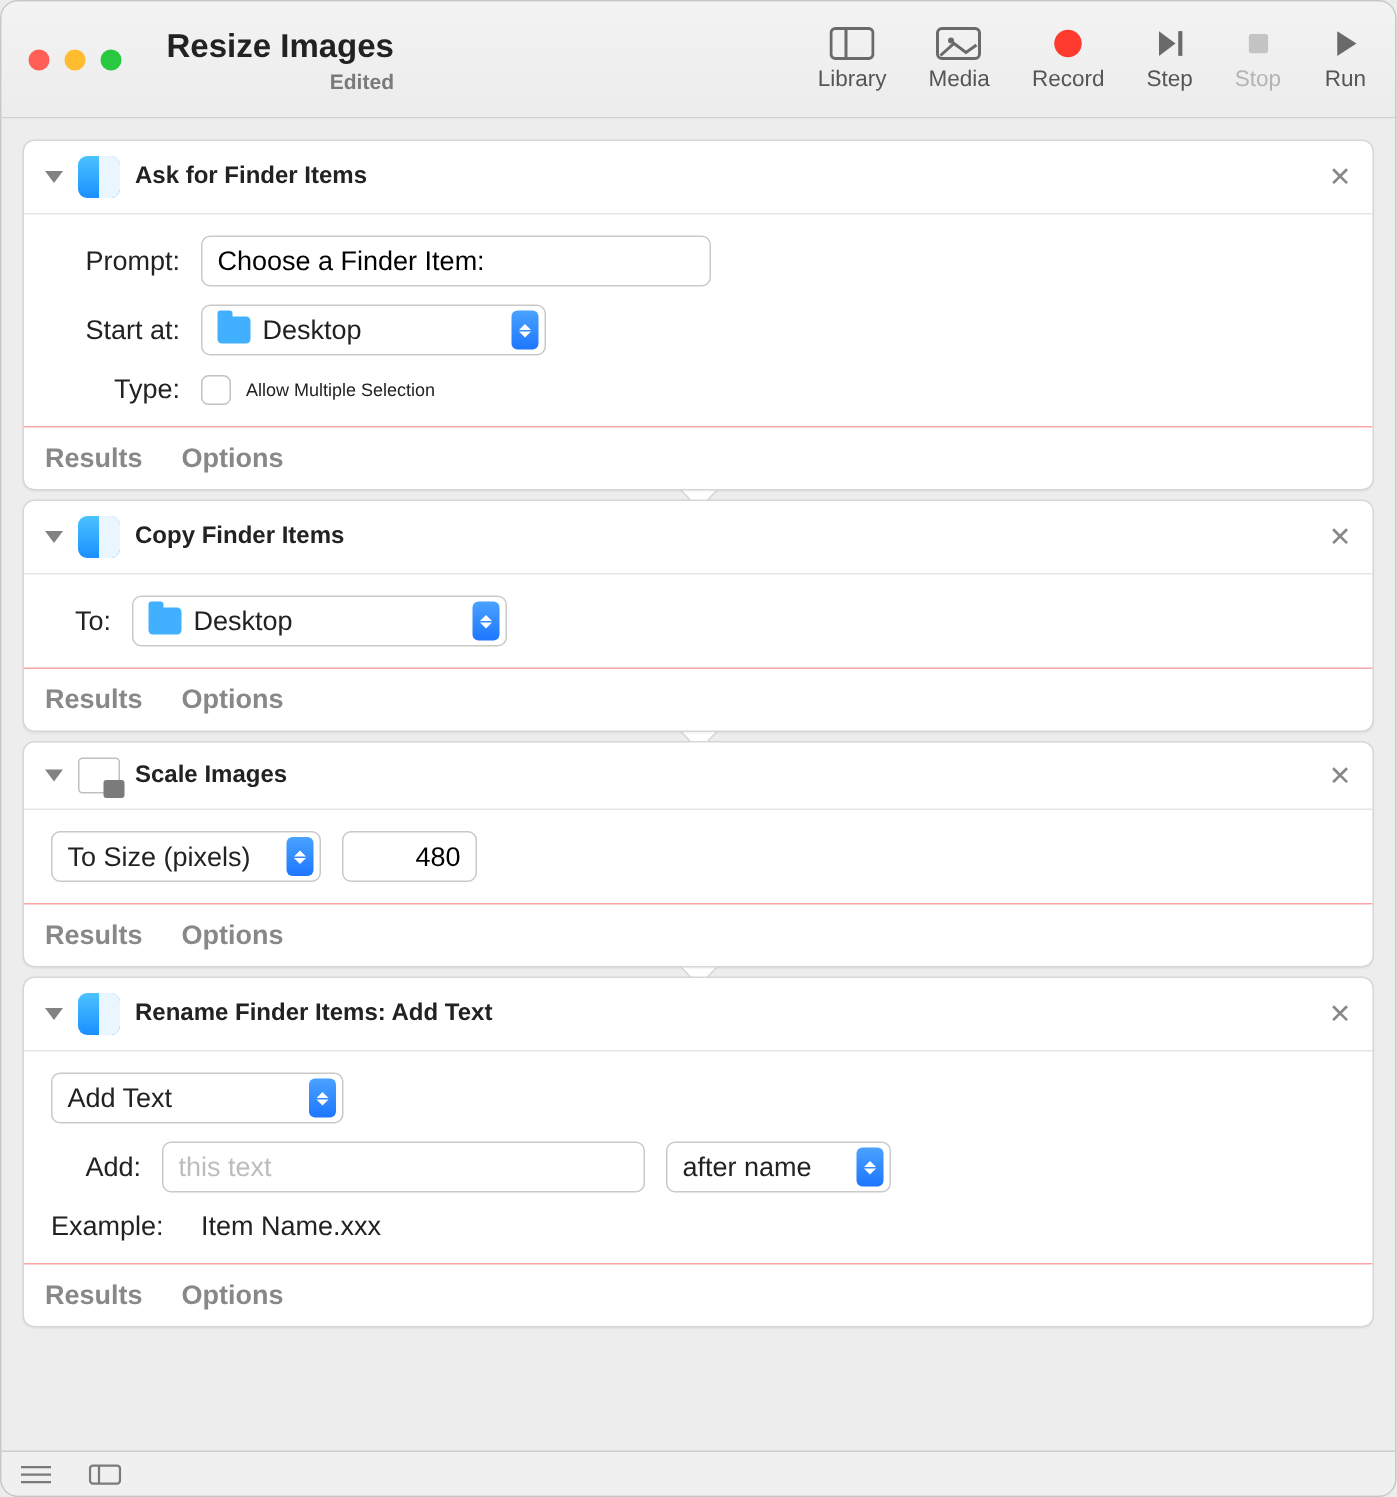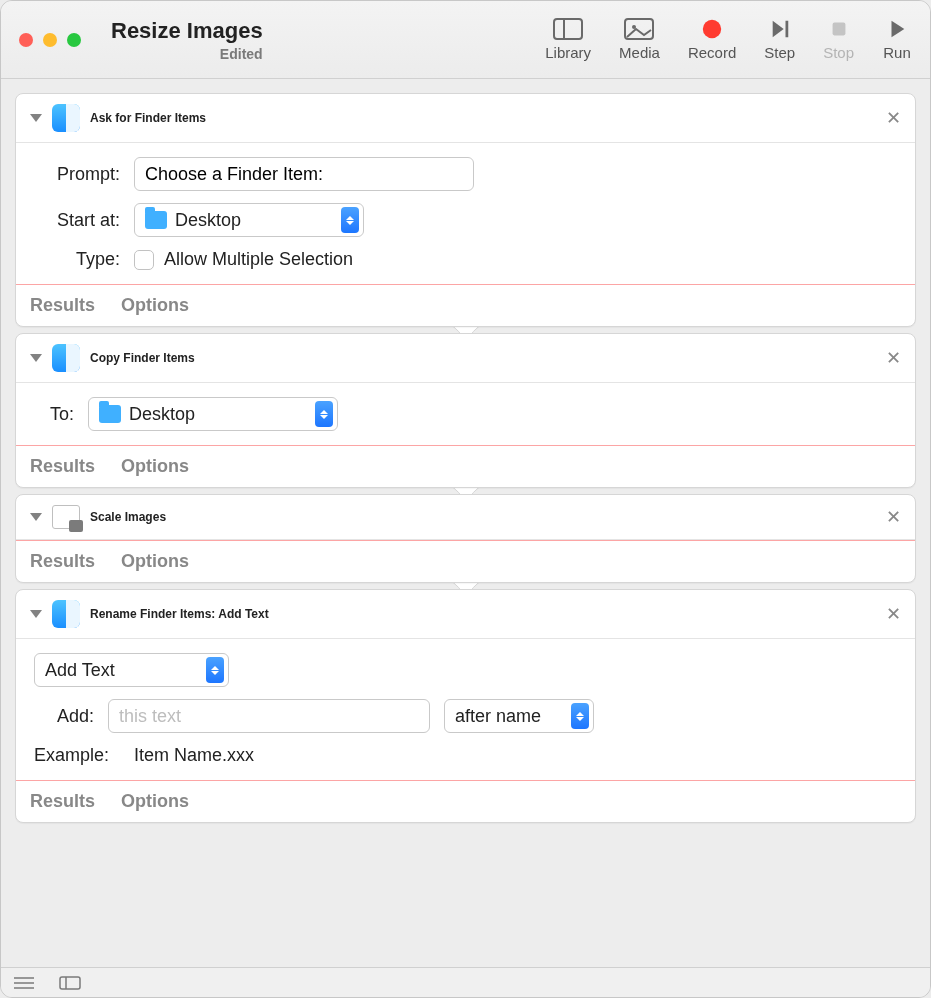--- a/index.html
+++ b/index.html
@@ -40,21 +40,21 @@
   .action {
     background:#fff; border:1px solid #d6d6d6; border-radius:8px;
     margin-bottom:28px; box-shadow:0 1px 1px rgba(0,0,0,.04);
     position:relative;
   }
   .action-header {
     display:flex; align-items:center; gap:10px; padding:10px 14px;
     border-bottom:1px solid #e4e4e4;
   }
   .chev { width:0; height:0; border-left:6px solid transparent; border-right:6px solid transparent; border-top:8px solid #828282; }
-  .action-title { font-weight:700; font-size:12px; }
+  .action-title { font-weight:700; font-size:16px; }
   .close-x { margin-left:auto; color:#888; font-size:18px; cursor:pointer; }
   .action-body { padding:14px 18px; }
   .action-footer { border-top:1px solid #fca5a5; padding:10px 14px; display:flex; gap:26px; }
   .footer-link { color:#888; font-weight:600; }
   .row { display:flex; align-items:center; gap:14px; margin-bottom:12px; }
   .row:last-child { margin-bottom:0; }
   .row-label { width:86px; text-align:right; font-size:18px; color:#222; }
   input[type=text] {
     font:inherit; font-size:18px; padding:6px 10px;
     border:1px solid #c9c9c9; border-radius:6px; height:34px;
@@ -82,21 +82,21 @@
     position:relative; display:inline-block;
   }
   .folder-glyph::before {
     content:""; position:absolute; top:-4px; left:0; width:10px; height:6px;
     background:#40b0ff; border-radius:2px 2px 0 0;
   }
   .checkbox {
     width:20px; height:20px; border:1px solid #c2c2c2; border-radius:5px;
     background:#fff; display:inline-block;
   }
-  .checkbox-label { display:flex; align-items:center; gap:10px; font-size:18px; }
+  .checkbox-label { display:flex; align-items:center; gap:10px; font-size:12px; }
   
   .connector {
     display:flex; justify-content:center; margin-top:-38px; margin-bottom:-10px;
     pointer-events:none;
   }
   .connector svg { width:60px; height:26px; }
   
   .statusbar { height:30px; border-top:1px solid #d0d0d0; background:#f0f0f0; display:flex; align-items:center; gap:24px; padding:0 12px; }
   .statusbar .sb-ico { width:22px; height:14px; }
   
@@ -246,20 +246,29 @@
         <path d="M0 2 Q15 2 30 24 Q45 2 60 2" fill="#fff" stroke="#d6d6d6"></path>
       </svg>
   </div>
 
   <div class="action">
     <div class="action-header">
       <div class="chev"></div>
       <div class="preview-icon"></div>
       <div class="action-title">Scale Images</div>
       <div class="close-x">✕</div>
+    </div>
+    <div class="action-body">
+      <div class="row">
+        <div class="select" style="width:180px">
+          <span>To Size (pixels)</span>
+          <span class="caret"></span>
+        </div>
+        <input class="num-input" value="480" style="">
+      </div>
     </div>
     <div class="action-footer">
       <span class="footer-link">Results</span>
       <span class="footer-link">Options</span>
     </div>
   </div>
   <div class="connector">
     <svg viewBox="0 0 60 26">
         <path d="M0 2 Q15 2 30 24 Q45 2 60 2" fill="#fff" stroke="#d6d6d6"></path>
       </svg>

